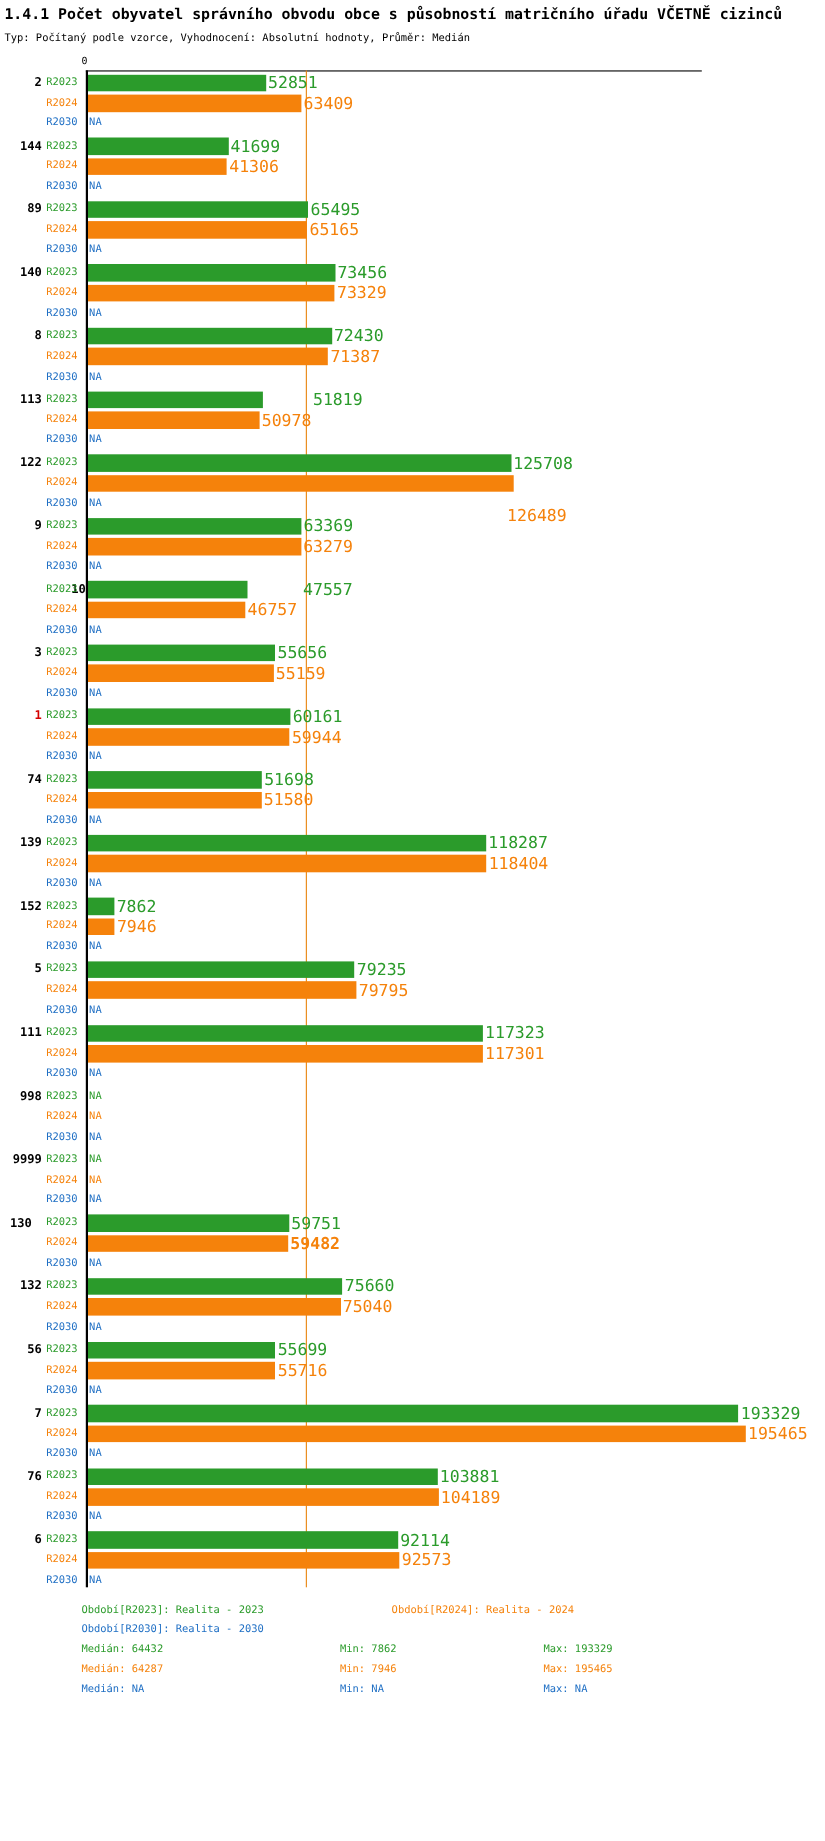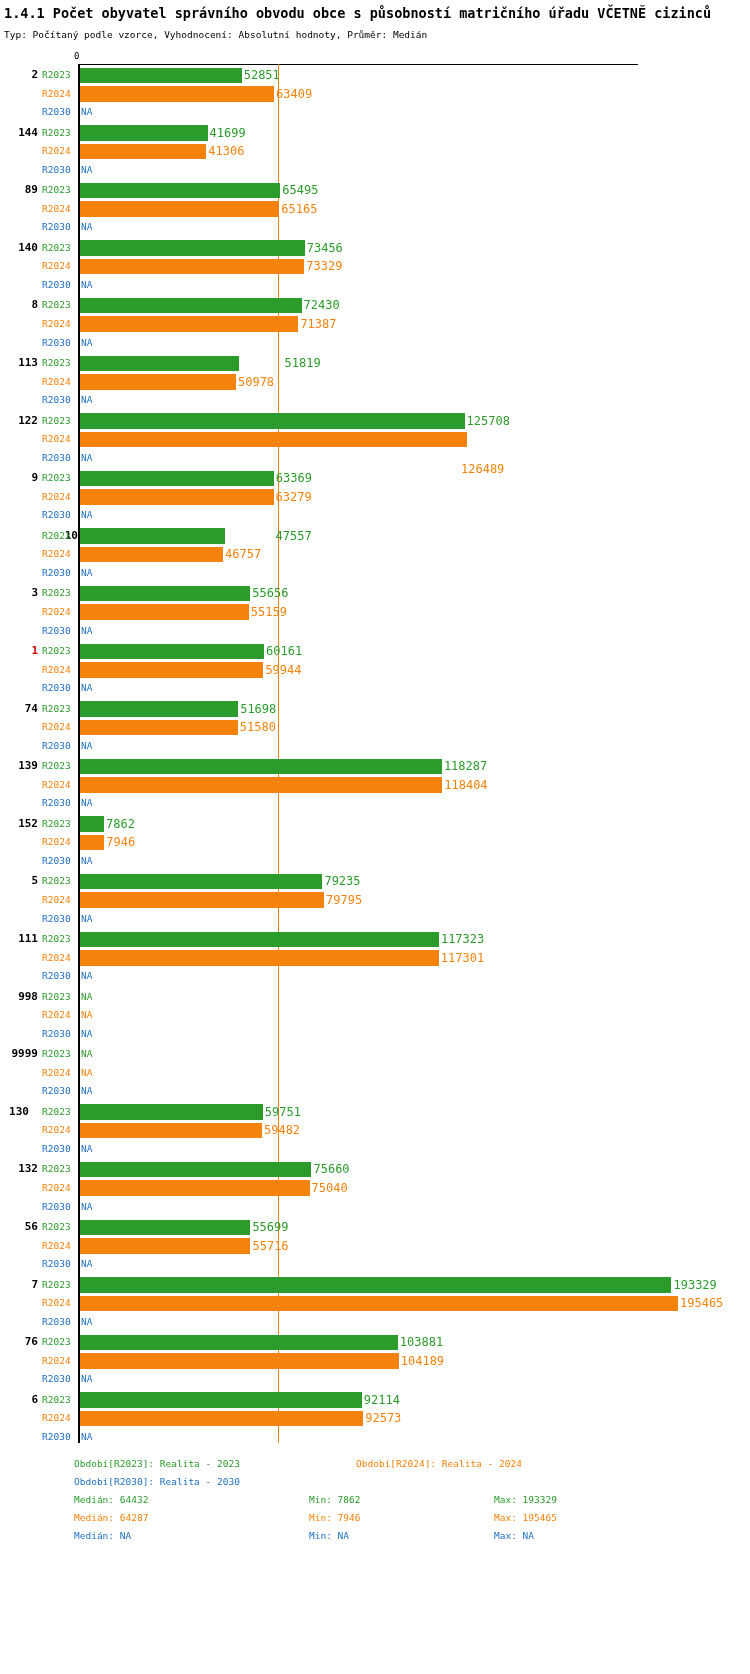--- a/index.html
+++ b/index.html
@@ -103,21 +103,21 @@
   }
   .bar {
     position: absolute;
     left: 80px;
     top: 1.5px;
     height: 15.5px;
   }
   .bar-val {
     position: absolute;
     top: 1px;
-    font-size: 12px;
+    font-size: 15px;
     line-height: 16px;
     white-space: nowrap;
   }
   .na-val {
     position: absolute;
     left: 81px;
     top: 1px;
     font-size: 9.5px;
     line-height: 16px;
   }
@@ -462,21 +462,21 @@
         <div class="rowgroup" style="position: absolute; left: 0px; top: 1050.8px; width: 750px; height: 55.8px;">
           <div class="grp-label" style="width: 38px; left: 0px; right: auto; text-align: center;">130</div>
           <div class="bar-row" style="position: absolute; left: 0px; top: 0px; width: 750px;">
             <span class="ser-label c-2023">R2023</span>
             <div class="bar bg-2023" style="width: 182.8px;"></div>
             <span class="bar-val c-2023" style="left: 264.8px;">59751</span>
           </div>
           <div class="bar-row" style="position: absolute; left: 0px; top: 18.6px; width: 750px;">
             <span class="ser-label c-2024">R2024</span>
             <div class="bar bg-2024" style="width: 181.978px;"></div>
-            <span class="bar-val c-2024" style="left: 263.978px;">59482</span>
+            <span class="bar-val c-2024" style="left: 263.978px; font-weight: bold;">59482</span>
           </div>
           <div class="bar-row" style="position: absolute; left: 0px; top: 37.2px; width: 750px;">
             <span class="ser-label c-2030">R2030</span>
             <span class="na-val c-2030">NA</span>
           </div>
         </div>
         <div class="rowgroup" style="position: absolute; left: 0px; top: 1108.4px; width: 750px; height: 55.8px;">
           <div class="grp-label" style="width: 38px; left: 0px; right: auto; text-align: right;">132</div>
           <div class="bar-row" style="position: absolute; left: 0px; top: 0px; width: 750px;">
             <span class="ser-label c-2023">R2023</span>

